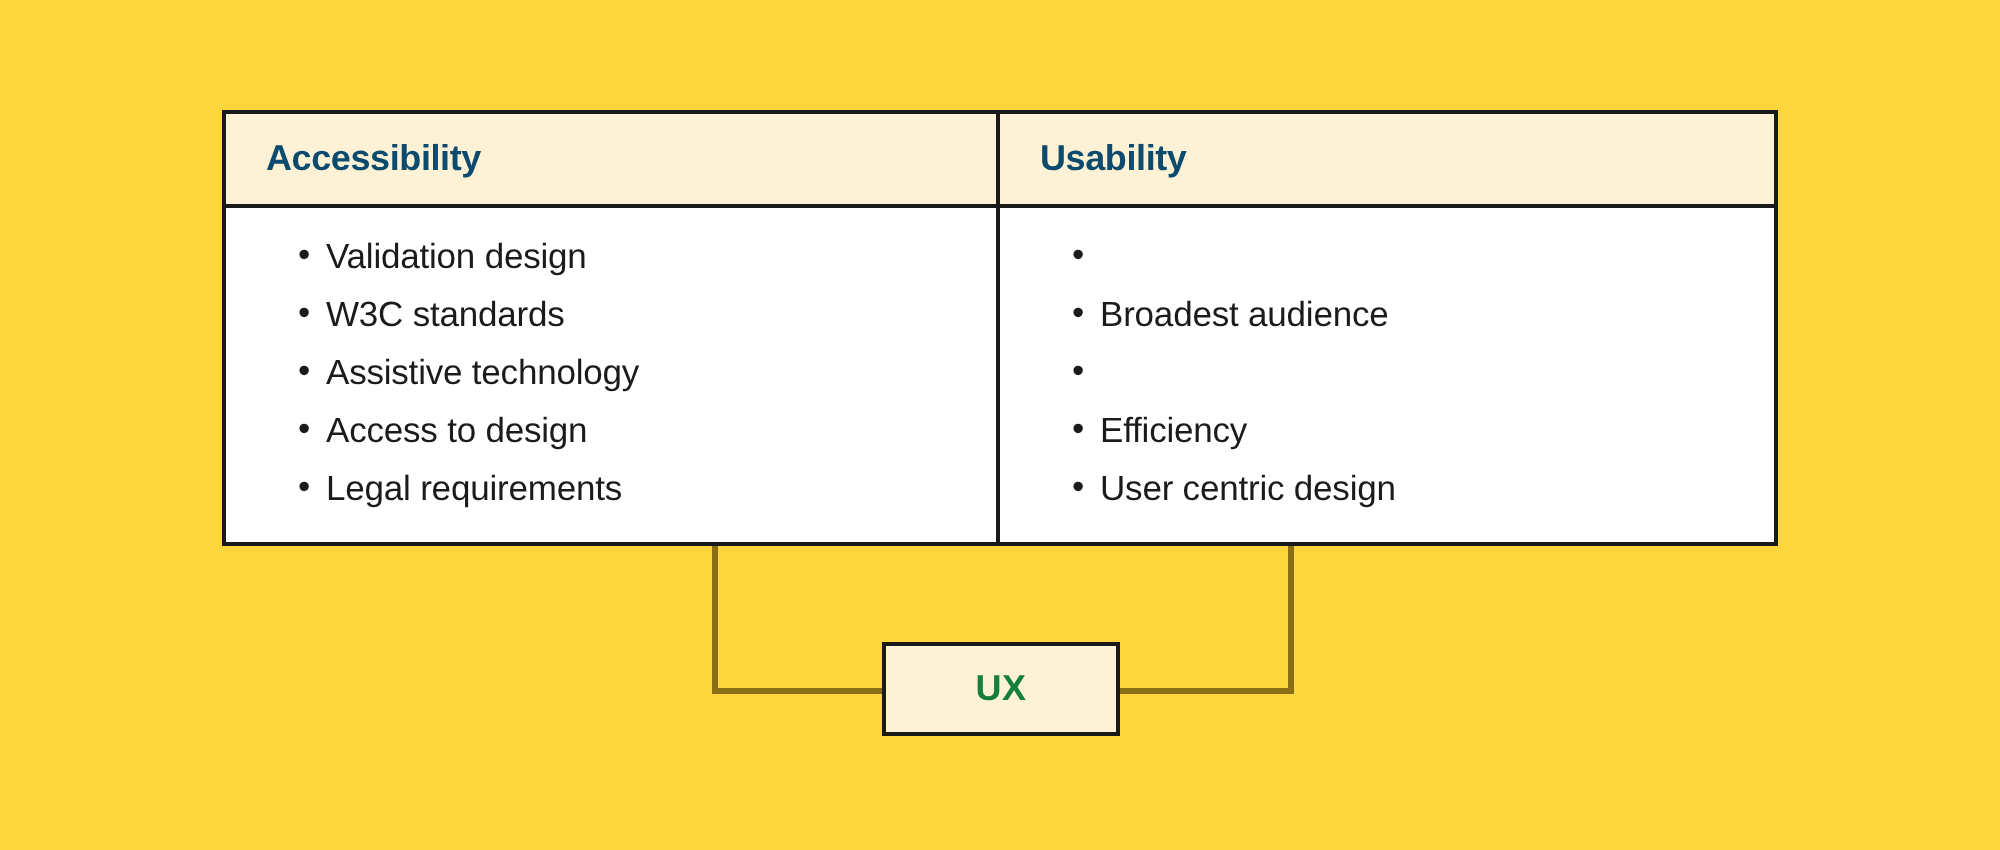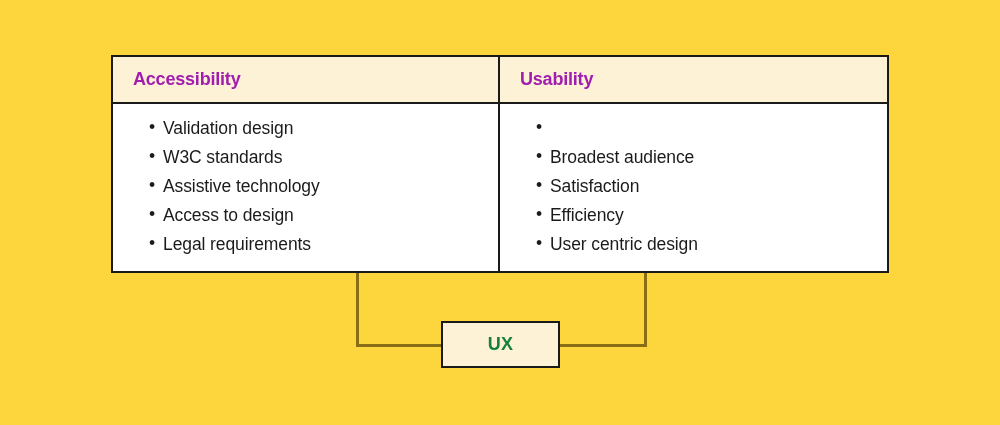--- a/index.html
+++ b/index.html
@@ -44,21 +44,21 @@
   .column-header {
     height: 47px;
     box-sizing: border-box;
     background: #FDF2D5;
     border-bottom: 2px solid #1A1A1A;
     display: flex;
     align-items: center;
     padding-left: 20px;
     font-size: 18px;
     font-weight: bold;
-    color: #a21caf;
+    color: #0c4a6e;
     letter-spacing: -0.2px;
   }
   .column-body {
     flex: 1;
     padding: 14px 0 0 0;
   }
   .bullet-list {
     margin: 0;
     padding: 0;
     list-style: none;
@@ -173,21 +173,20 @@
         <ul class="bullet-list">
           <li>
             <span class="bullet-dot">•</span>
           </li>
           <li>
             <span class="bullet-dot">•</span>
             <span class="bullet-text">Broadest audience</span>
           </li>
           <li>
             <span class="bullet-dot">•</span>
-            <span class="bullet-text">Satisfaction</span>
           </li>
           <li>
             <span class="bullet-dot">•</span>
             <span class="bullet-text">Efficiency</span>
           </li>
           <li>
             <span class="bullet-dot">•</span>
             <span class="bullet-text">User centric design</span>
           </li>
         </ul>

